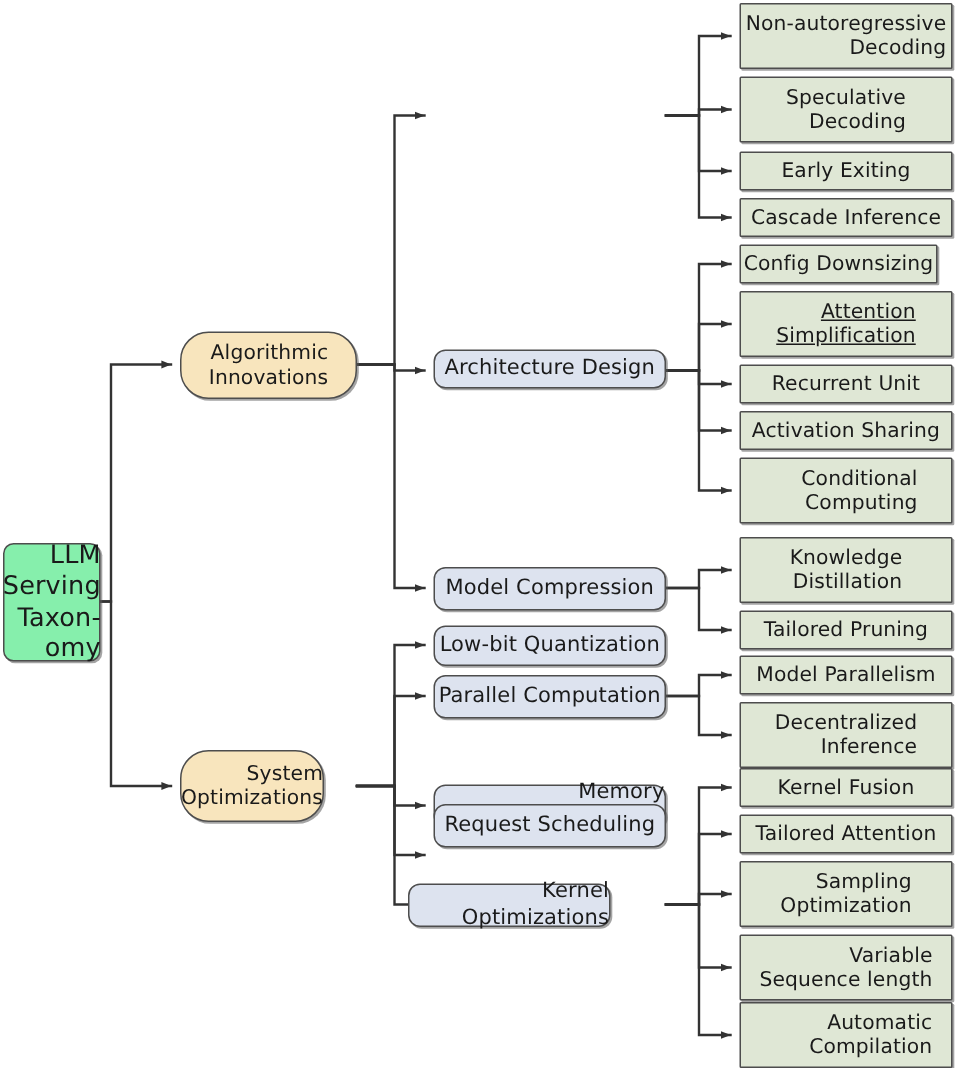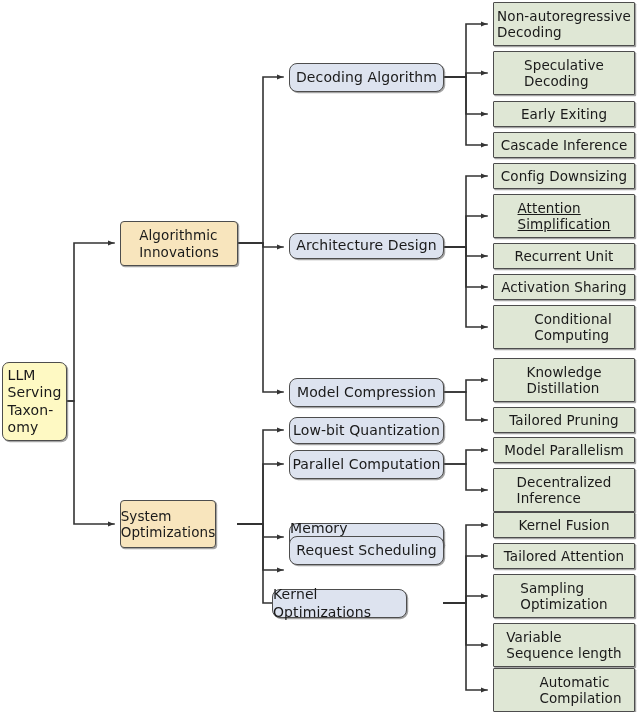--- a/index.html
+++ b/index.html
@@ -10,36 +10,36 @@
     font-family:"DejaVu Sans", sans-serif;
     overflow:hidden;
   }
   #wires{position:absolute;left:0;top:0;width:640px;height:712px;pointer-events:none;}
   .node{
     position:absolute;
     box-sizing:border-box;
     display:flex;
     align-items:center;
     justify-content:center;
-    text-align:left;
+    text-align:right;
     color:#1a1a1a;
     line-height:1.22;
     letter-spacing:.1px;
     white-space:pre-line;
     border:1.3px solid #4d4d4d;
     box-shadow:1.2px 1.2px 0 rgba(90,90,90,.55);
   }
   .node.root{
-    background:#fef9c3;
+    background:#86efac;
     border-radius:7px;
-    font-size:14px;
+    font-size:17px;
   }
   .node.cat{
     background:#f8e5bd;
-    border-radius:4px;
+    border-radius:19px;
     font-size:13.5px;
   }
   .node.sub{
     background:#dde3ef;
     border-radius:8px;
     font-size:14px;
   }
   .node.leaf{
     background:#dfe7d5;
     border-radius:1px;
@@ -100,36 +100,35 @@
   <div class="node root" style="left: 2px; top: 362px; width: 65px; height: 79px;">LLM
 Serving
 Taxon-
 omy</div>
 
   <div class="node cat" style="left: 120px; top: 221px; width: 118px; height: 45px;">Algorithmic
 Innovations</div>
   <div class="node cat" style="left: 120px; top: 500px; width: 96px; height: 48px;">System
 Optimizations</div>
 
-  <div class="node sub" style="left: 289px; top: 63px; width: 155px; height: 29px;">Decoding Algorithm</div>
   <div class="node sub" style="left: 289px; top: 233px; width: 155px; height: 26px;">Architecture Design</div>
   <div class="node sub" style="left: 289px; top: 378px; width: 155px; height: 29px;">Model Compression</div>
   <div class="node sub" style="left: 289px; top: 417px; width: 155px; height: 27px;">Low-bit Quantization</div>
   <div class="node sub" style="left: 289px; top: 450px; width: 155px; height: 29px;">Parallel Computation</div>
   <div class="node sub" style="left: 289px; top: 523px; width: 155px; height: 29px;">Memory Management</div>
   <div class="node sub" style="left: 289px; top: 536px; width: 155px; height: 29px;">Request Scheduling</div>
   <div class="node sub" style="left: 272px; top: 589px; width: 135px; height: 29px;">Kernel Optimizations</div>
 
   <div class="node leaf" style="left: 493px; top: 2px; width: 142px; height: 44px;">Non-autoregressive
 Decoding</div>
   <div class="node leaf" style="left: 493px; top: 51px; width: 142px; height: 44px;">Speculative
 Decoding</div>
   <div class="node leaf" style="left: 493px; top: 101px; width: 142px; height: 26px;">Early Exiting</div>
   <div class="node leaf" style="left: 493px; top: 132px; width: 142px; height: 26px;">Cascade Inference</div>
-  <div class="node leaf" style="left: 493px; top: 163px; width: 142px; height: 26px;">Config Downsizing</div>
+  <div class="node leaf" style="left: 493px; top: 163px; width: 132px; height: 26px;">Config Downsizing</div>
   <div class="node leaf" style="left: 493px; top: 194px; width: 142px; height: 44px; text-decoration: underline;">Attention
 Simplification</div>
   <div class="node leaf" style="left: 493px; top: 243px; width: 142px; height: 26px;">Recurrent Unit</div>
   <div class="node leaf" style="left: 493px; top: 274px; width: 142px; height: 26px;">Activation Sharing</div>
   <div class="node leaf" style="left: 493px; top: 305px; width: 142px; height: 44px; padding-left: 18px;">Conditional
 Computing</div>
   <div class="node leaf" style="left: 493px; top: 358px; width: 142px; height: 44px;">Knowledge
 Distillation</div>
   <div class="node leaf" style="left: 493px; top: 407px; width: 142px; height: 26px;">Tailored Pruning</div>
   <div class="node leaf" style="left: 493px; top: 437px; width: 142px; height: 26px;">Model Parallelism</div>

